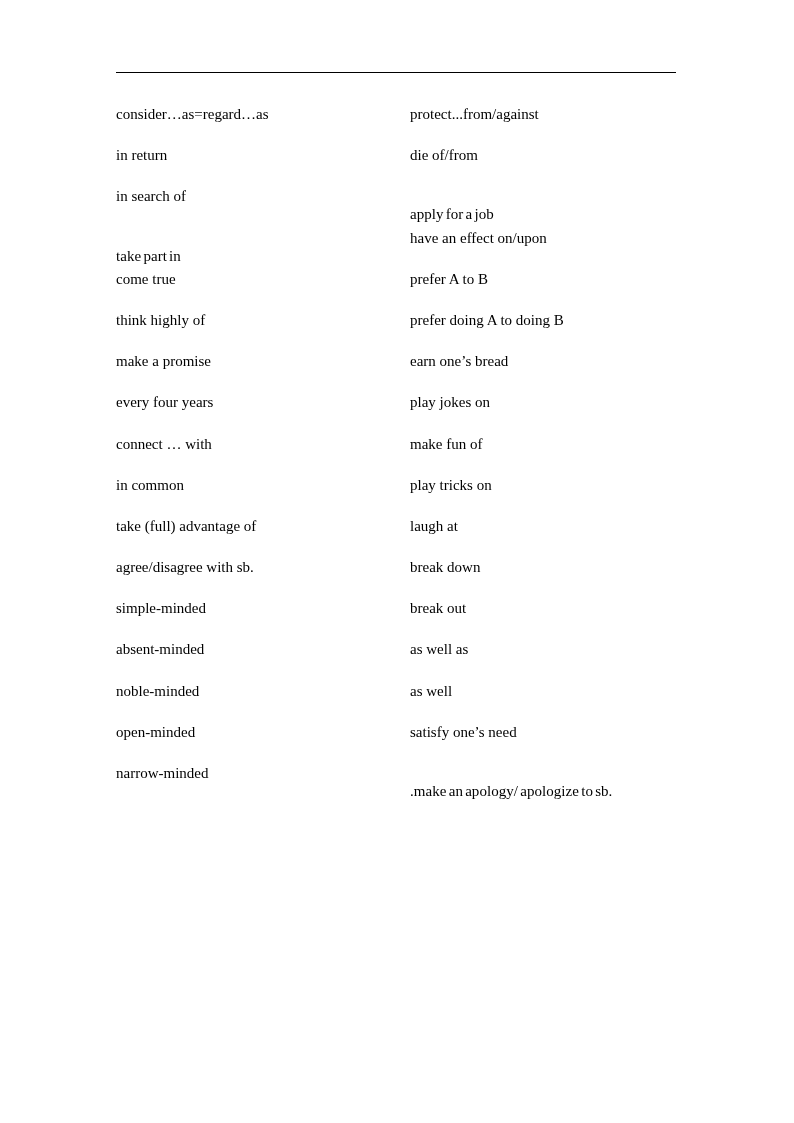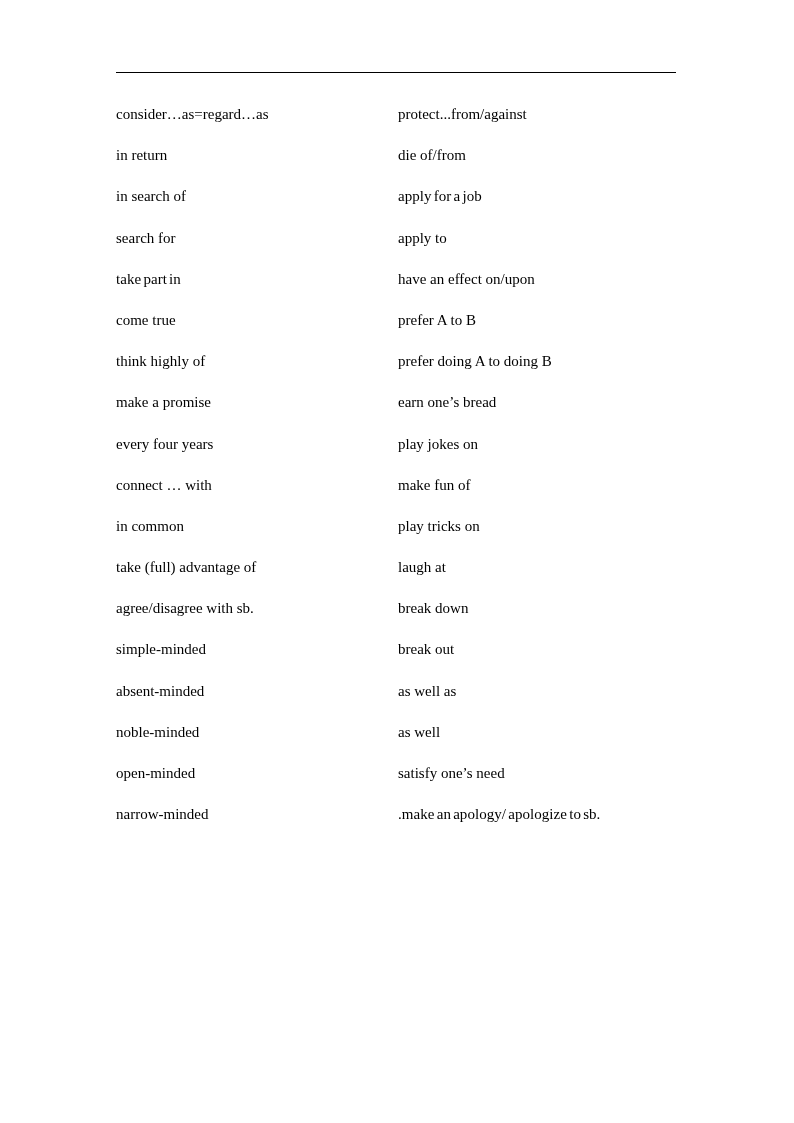--- a/index.html
+++ b/index.html
@@ -44,27 +44,28 @@
     top: 0;
     font-size: 15px;
     line-height: 20px;
     white-space: pre;
     color: #000000;
   }
   .cell.left {
     left: 116px;
   }
   .cell.right {
-    left: 398px;
+    left: 410px;
     text-align: right;
   }
   
   .tight {
     word-spacing: -1.6px;
     letter-spacing: 0.05px;
+    margin-top: 18px;
   }
   .page-number {
     position: absolute;
     right: 118px;
     top: 1038px;
     font-size: 13px;
     line-height: 16px;
     color: #000000;
   }
 </style>
@@ -80,24 +81,20 @@
         <span class="cell left">consider…as=regard…as</span>
         <span class="cell right">protect...from/against</span>
       </div>
       <div class="row">
         <span class="cell left">in return</span>
         <span class="cell right">die of/from</span>
       </div>
       <div class="row">
         <span class="cell left">in search of</span>
         <span class="cell right tight">apply for a job</span>
-      </div>
-      <div class="row">
-        <span class="cell left">search for</span>
-        <span class="cell right">apply to</span>
       </div>
       <div class="row">
         <span class="cell left tight">take part in</span>
         <span class="cell right">have an effect on/upon</span>
       </div>
       <div class="row">
         <span class="cell left">come true</span>
         <span class="cell right">prefer A to B</span>
       </div>
       <div class="row">

